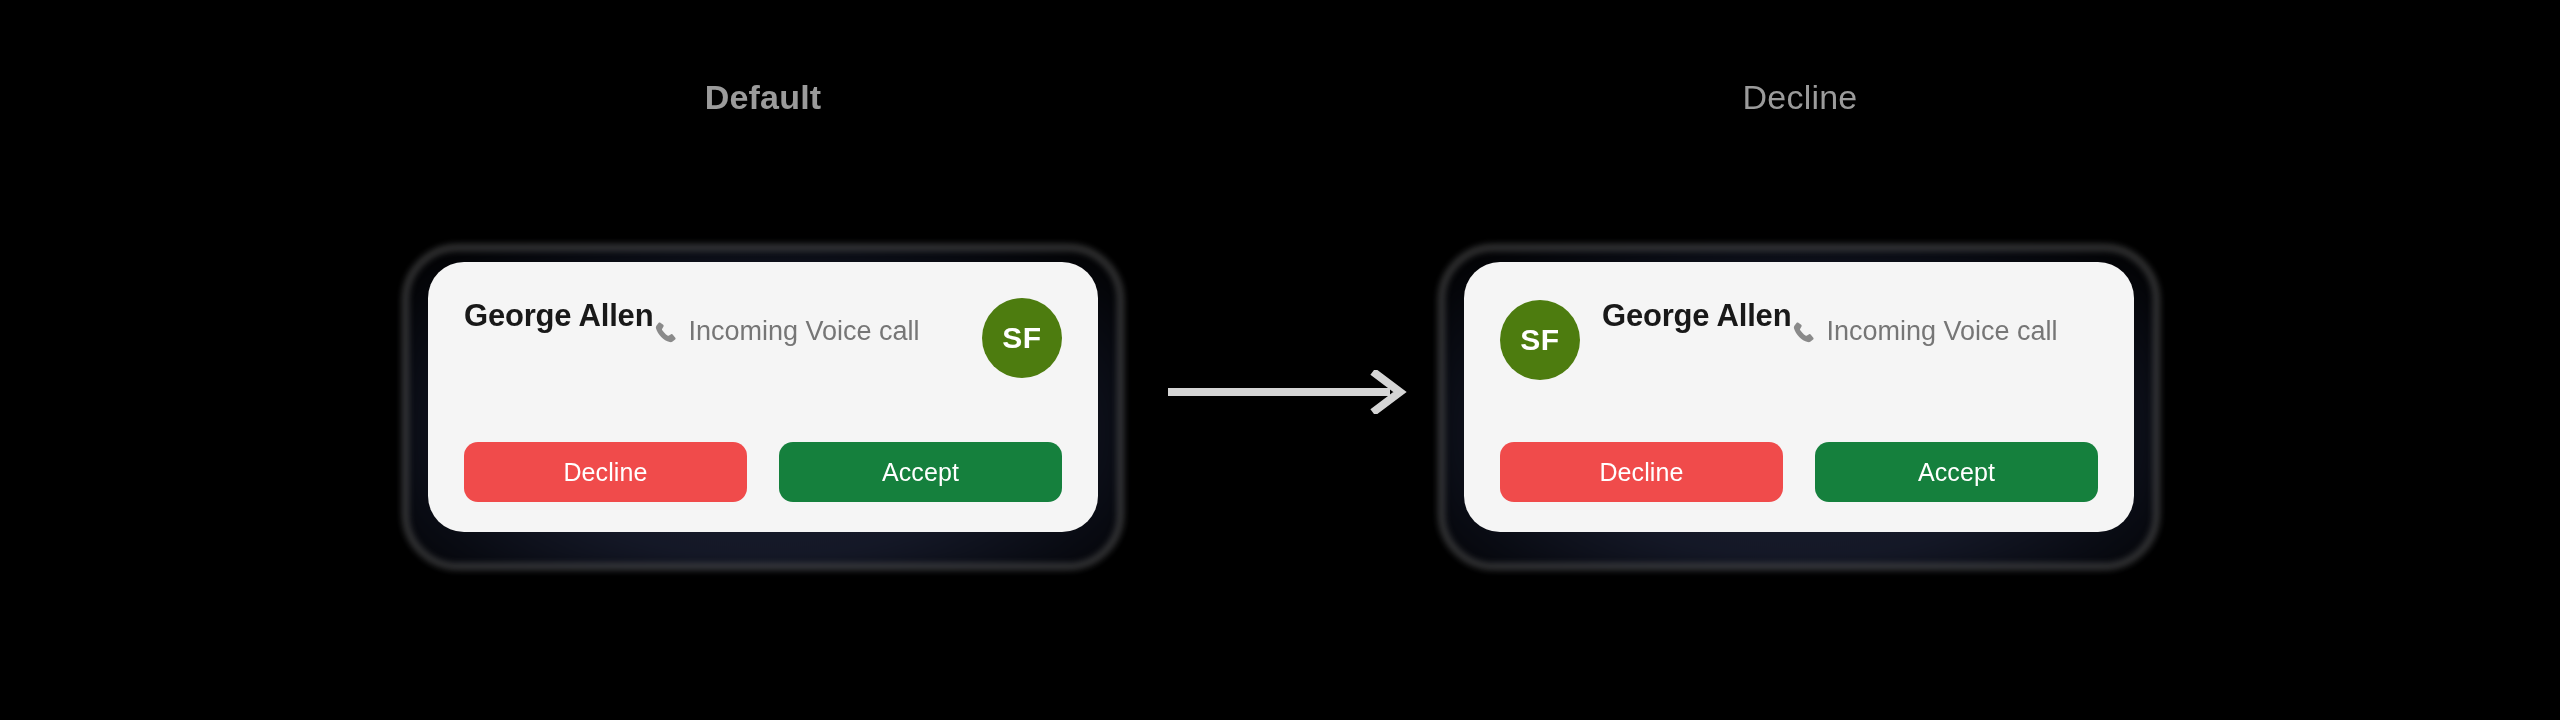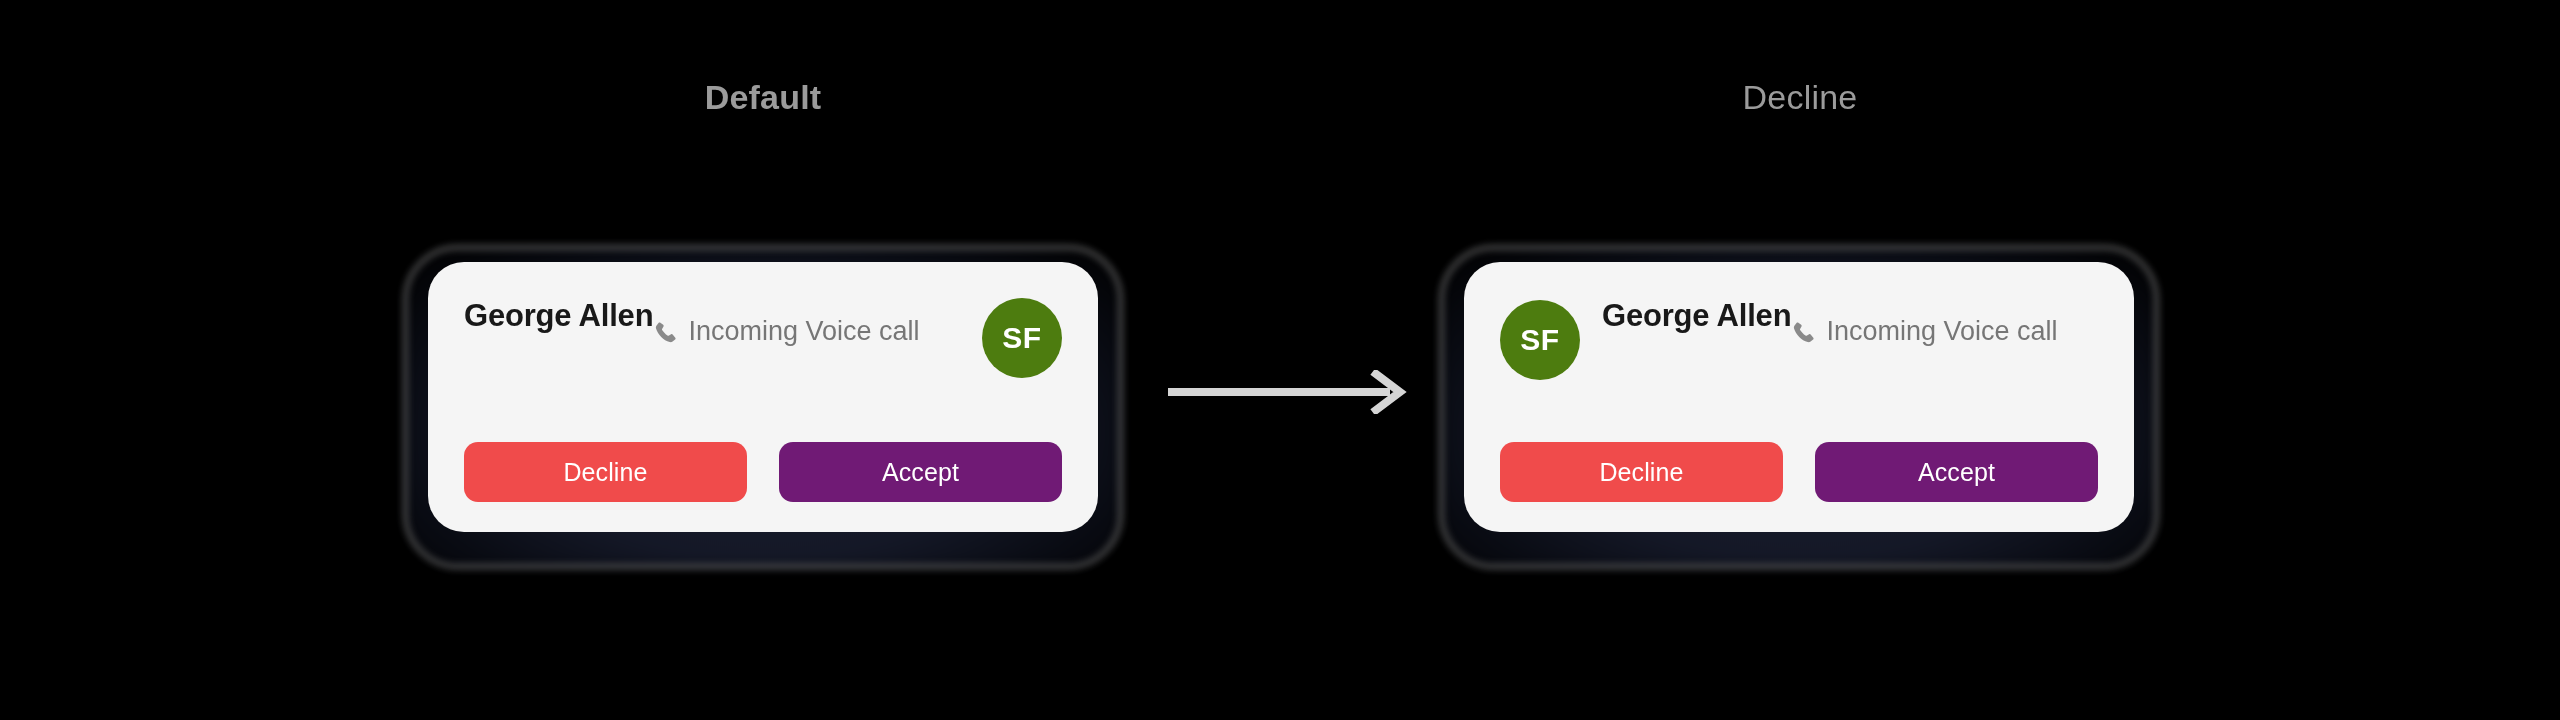--- a/index.html
+++ b/index.html
@@ -177,21 +177,21 @@
     font-size: 25px;
     font-weight: 400;
     letter-spacing: 0.1px;
     cursor: pointer;
     display: flex;
     align-items: center;
     justify-content: center;
     line-height: 1;
   }
   .btn-decline { background: #f04b4b; }
-  .btn-accept  { background: #701a75; }
+  .btn-accept  { background: #15803d; }
 
   
   .arrow {
     position: absolute;
     left: 1168px;
     top: 370px;
     width: 240px;
     height: 44px;
   }
   .arrow svg { display: block; }

